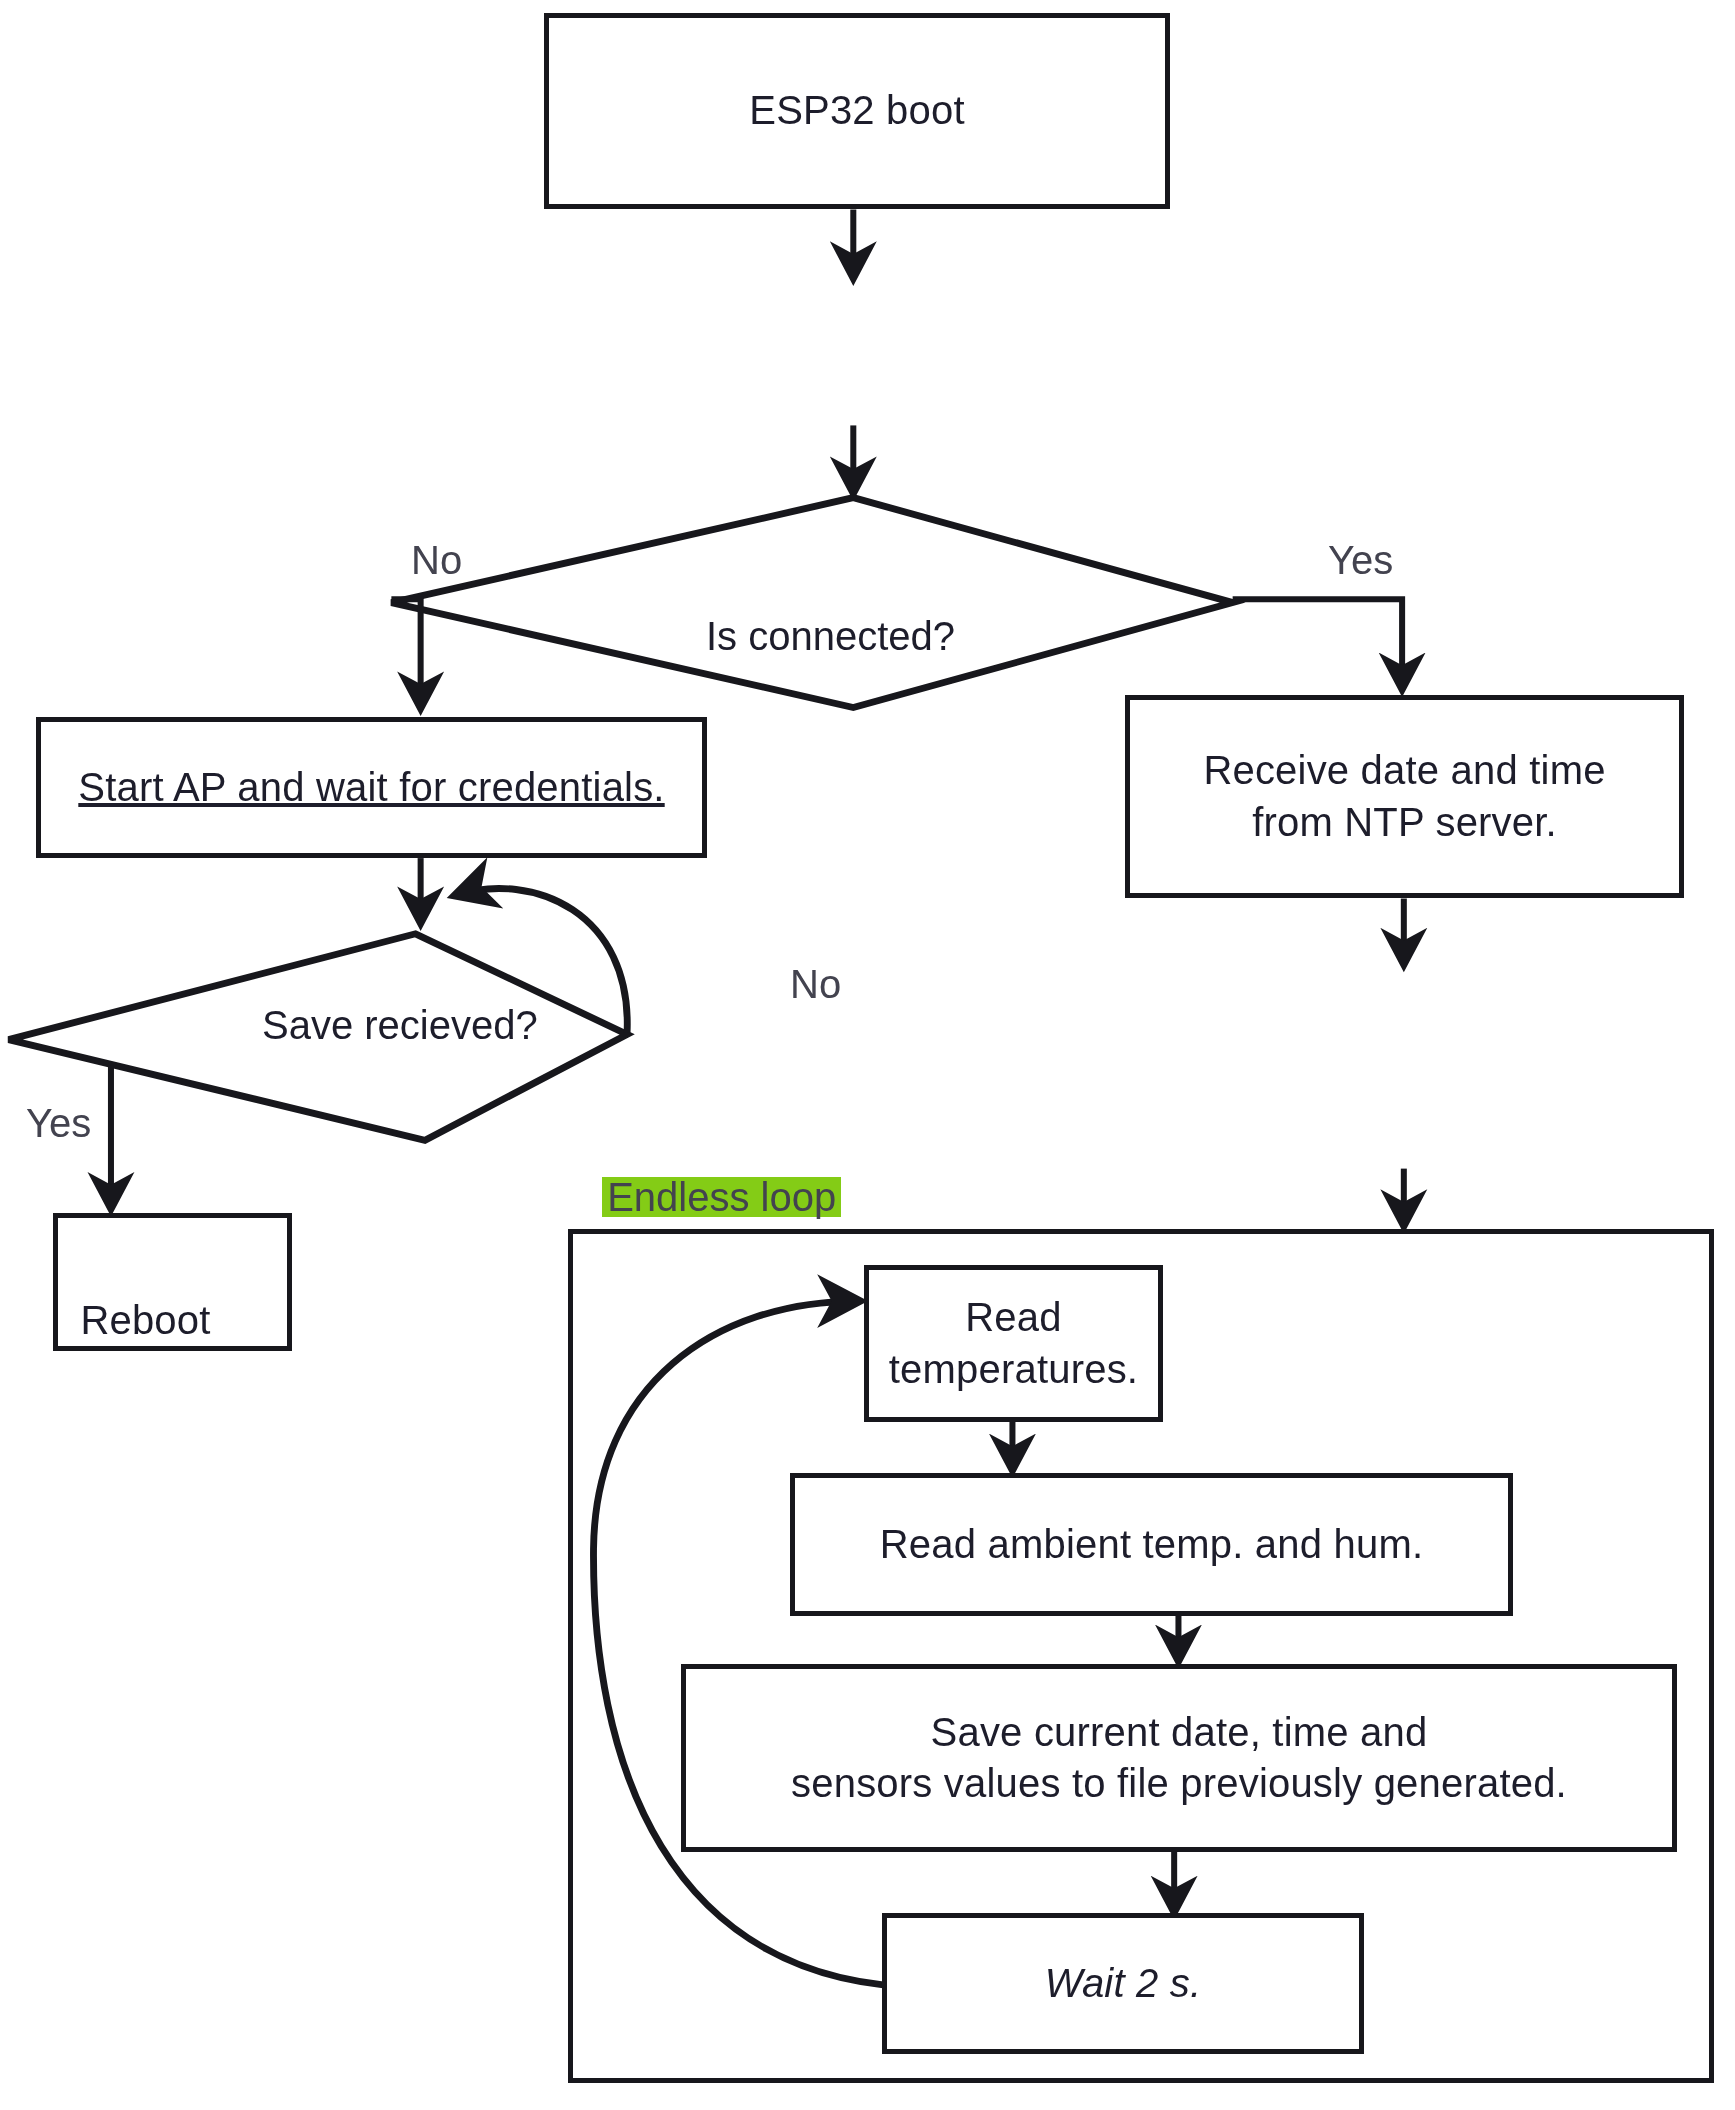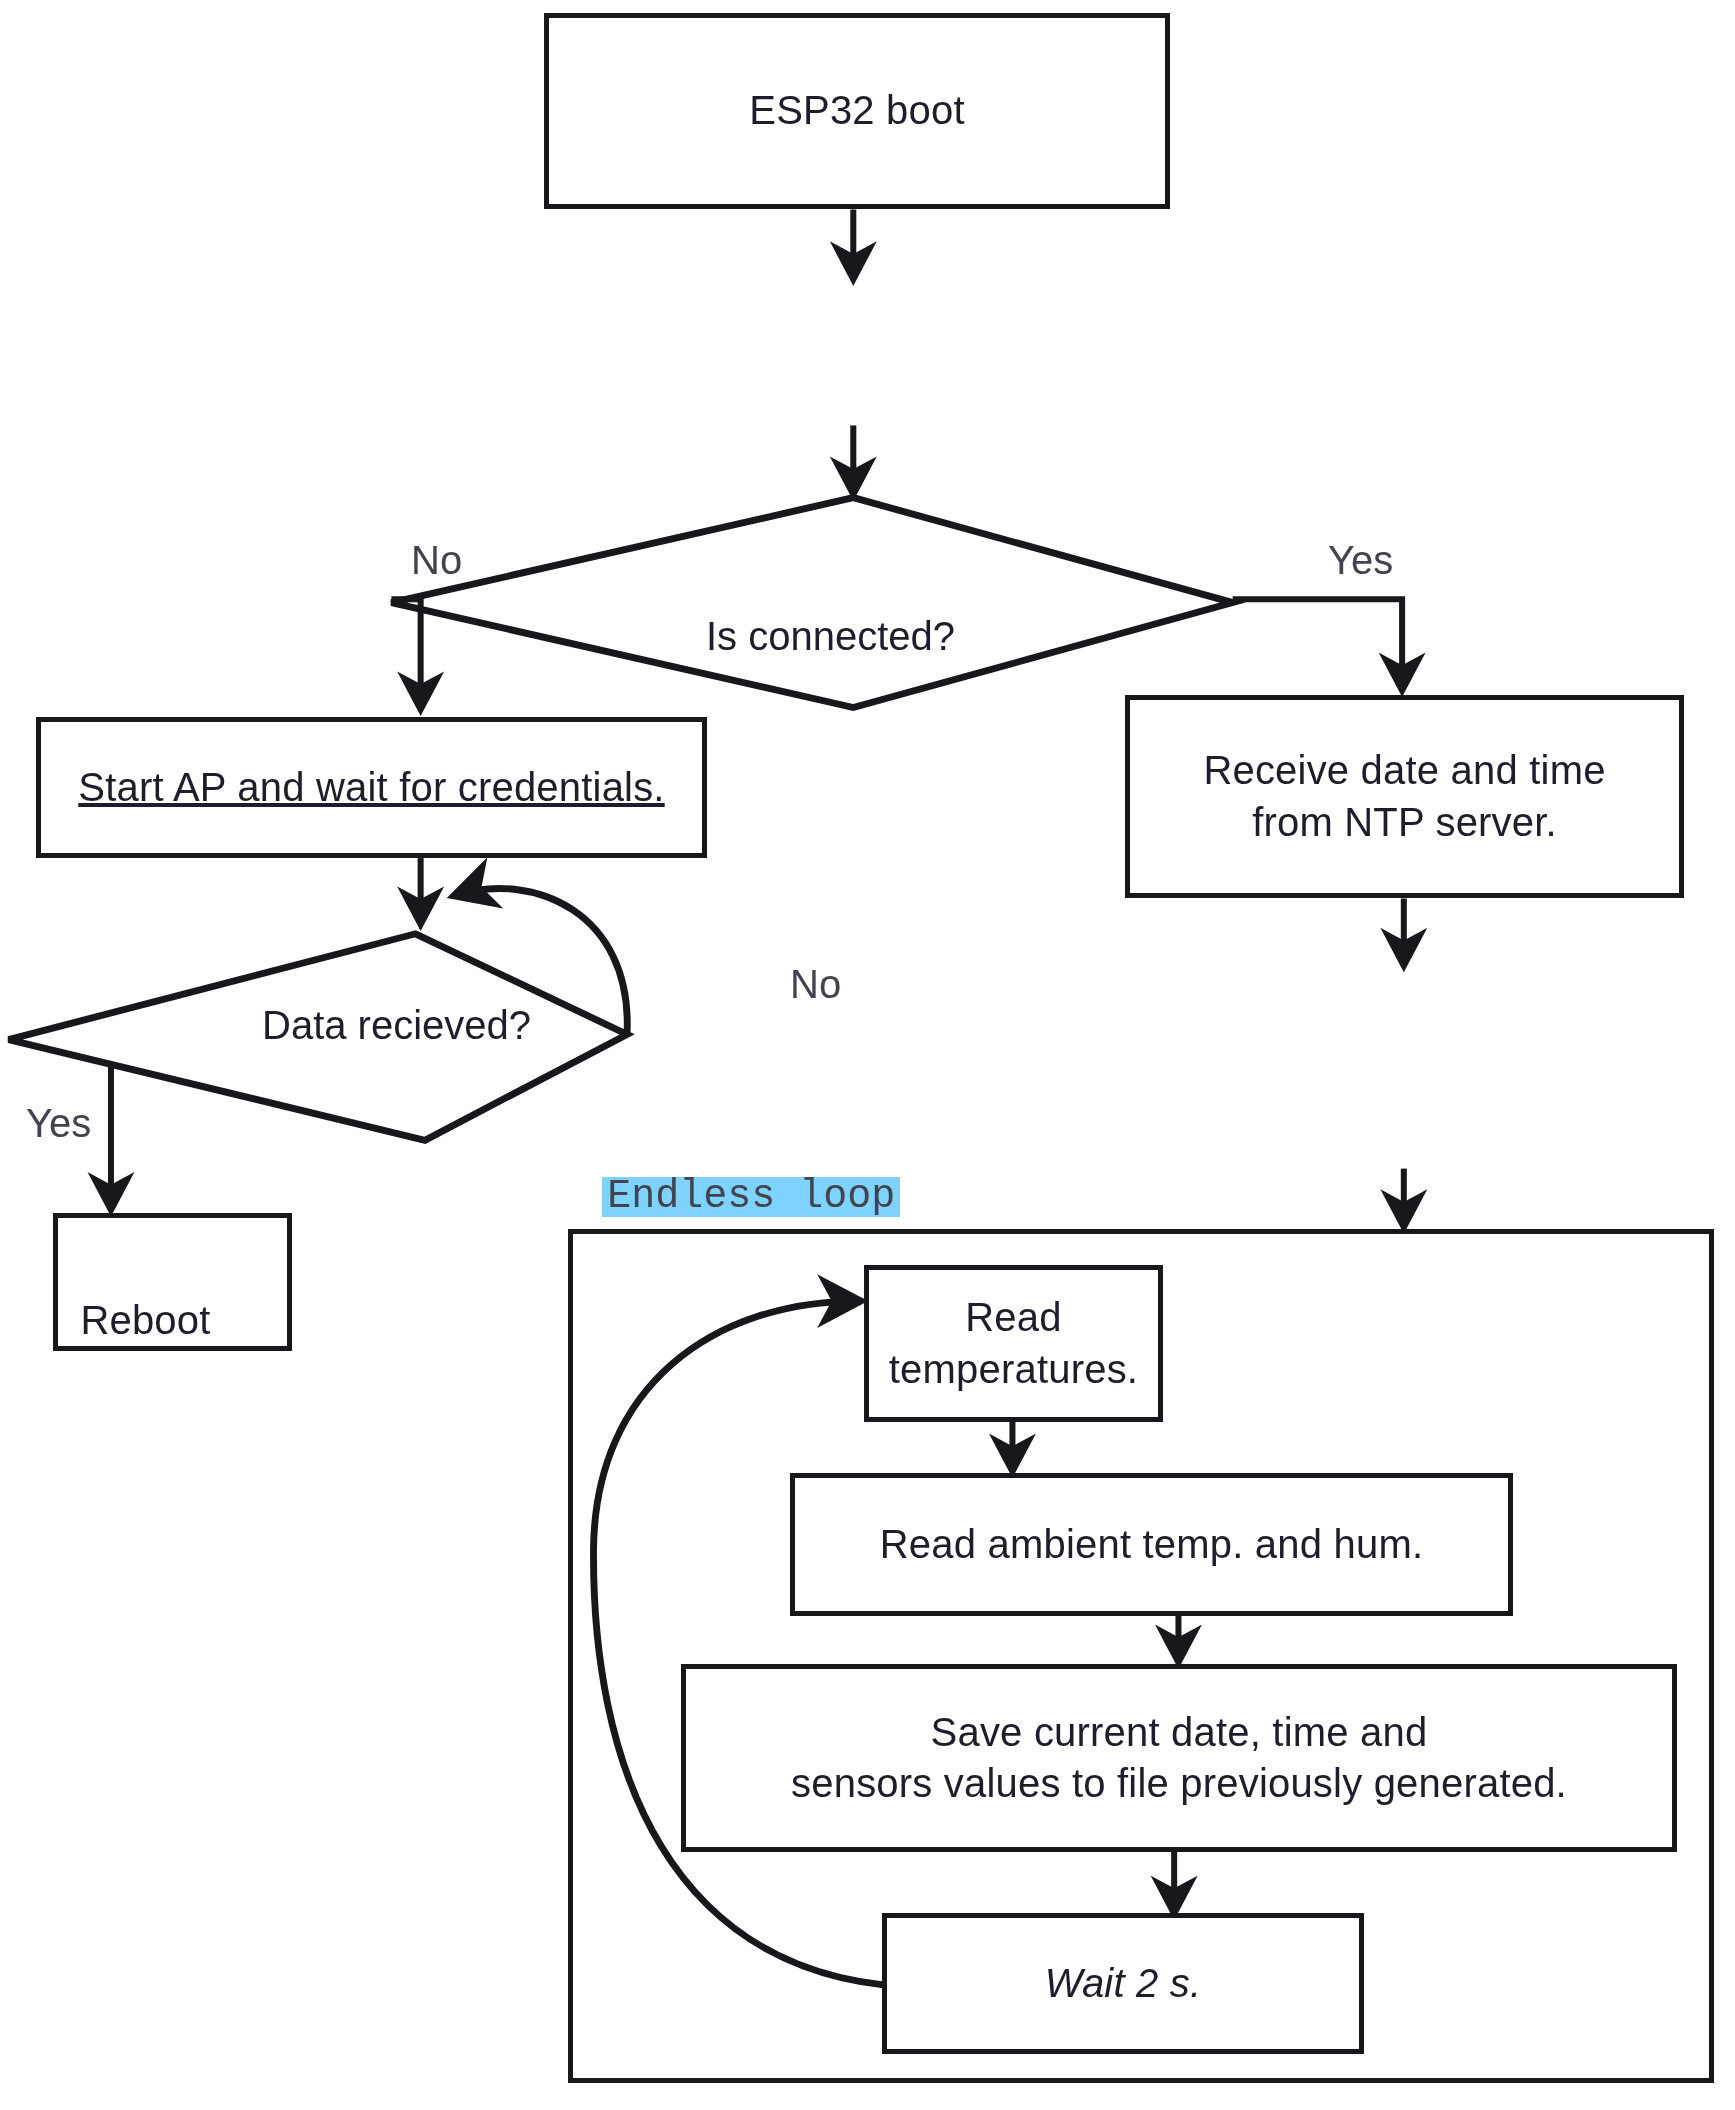--- a/index.html
+++ b/index.html
@@ -50,24 +50,23 @@
     border:5.2px solid #17171c;
     background:transparent;
     z-index:1;
   }
   .looplabel{
     position:absolute;
     color:#43434f;
     font-size:40px;
     line-height:1;
     white-space:nowrap;
-    background:#7dd3fc;
+    background:#84cc16;
     padding:0 5.2px;
     z-index:5;
-    font-family:Liberation Mono, monospace;
   }
 </style>
 </head>
 <body>
 
 <div id="root">
 
   <svg class="layer" viewBox="0 0 2017 2453">
     <defs>
       <marker id="arrow" markerWidth="9" markerHeight="9" refX="6.0" refY="4.5" orient="auto" markerUnits="strokeWidth">
@@ -116,21 +115,21 @@
 
   <div class="diamond-text" style="left:706px;top:616px;">Is connected?</div>
 
   <div class="label" style="left:411px;top:540px;">No</div>
   <div class="label" style="left:1328px;top:540px;">Yes</div>
 
   <div class="node" style="left:36px;top:717px;width:671px;height:141px;text-decoration:underline;">
     <span>Start AP and wait for credentials.</span>
   </div>
 
-  <div class="diamond-text" style="left:262px;top:1005px;">Data recieved?</div>
+  <div class="diamond-text" style="left:262px;top:1005px;">Save recieved?</div>
 
   <div class="label" style="left:790px;top:964px;">No</div>
   <div class="label" style="left:26px;top:1103px;">Yes</div>
 
   <div class="node left" style="left:53px;top:1213px;width:239px;height:138px;align-items:flex-end;">
     <span>Reboot</span>
   </div>
 
   <div class="node" style="left:1125px;top:695px;width:559px;height:203px;">
     <span>

